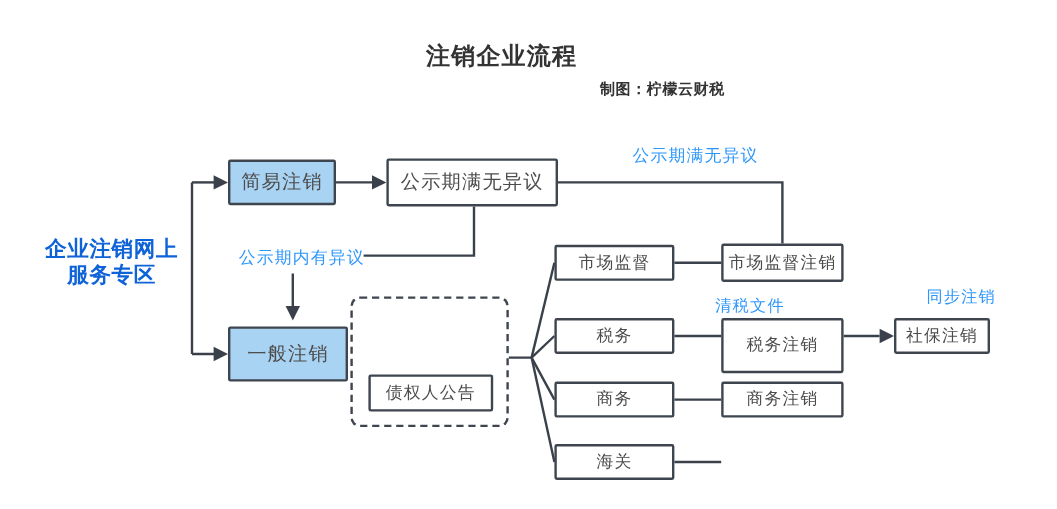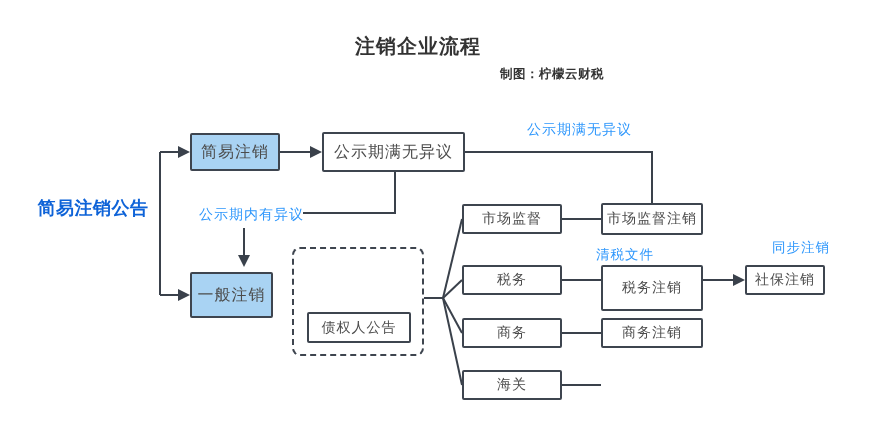--- a/index.html
+++ b/index.html
@@ -86,26 +86,27 @@
     <path class="wire" d="M562,385 H601"></path>
 
     <path class="wire" d="M703,280 H733"></path>
     <polygon class="head" points="745,280 733,274 733,286"></polygon>
   </svg>
 
   <div id="credit" class="abs" style="left:500px;top:66px;">制图：柠檬云财税</div>
   <div id="page-title" class="abs" style="left:298px;top:33px;">注销企业流程</div>
 
   <div id="portal-label" class="abs" style="left:18px;top:197px;">
-    <div>简易注销公告</div>
+    <div>企业注销网上</div>
+    <div>服务专区</div>
   </div>
 
   <div class="node blue big abs" style="left:190px;top:133px;width:90px;height:38px;">简易注销</div>
   <div class="node big abs" style="left:322px;top:132px;width:143px;height:40px;">公示期满无异议</div>
-  <div class="node blue big abs" style="left:190px;top:272px;width:83px;height:46px;">一般注销</div>
+  <div class="node blue big abs" style="left:190px;top:272px;width:100px;height:46px;">一般注销</div>
 
   <div class="dashed-group abs" style="left:292px;top:247px;width:132px;height:109px;"></div>
   <div class="node abs" style="left:307px;top:312px;width:104px;height:31px;">债权人公告</div>
 
   <div class="node abs" style="left:462px;top:204px;width:100px;height:30px;">市场监督</div>
   <div class="node abs" style="left:601px;top:203px;width:102px;height:32px;">市场监督注销</div>
 
   <div class="node abs" style="left:462px;top:265px;width:100px;height:30px;">税务</div>
   <div class="node abs" style="left:601px;top:265px;width:102px;height:46px;">税务注销</div>
   <div class="node abs" style="left:745px;top:265px;width:80px;height:30px;">社保注销</div>

